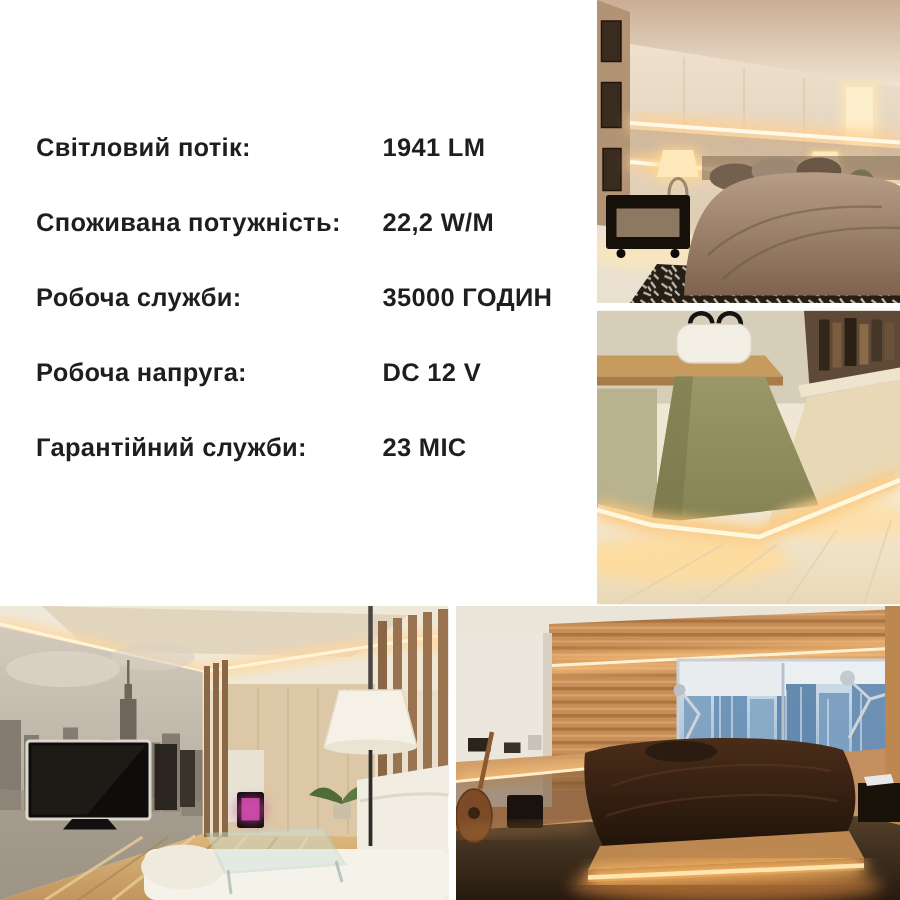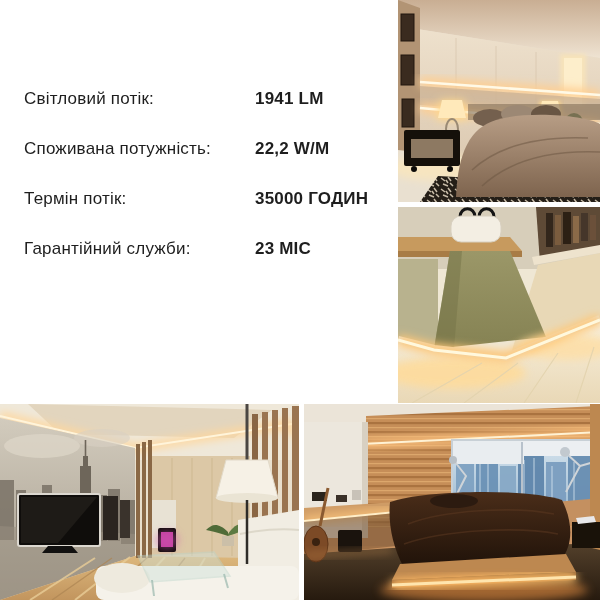--- a/index.html
+++ b/index.html
@@ -3,21 +3,21 @@
 <meta charset="utf-8">
 <style>
   html,body{margin:0;padding:0;background:#ffffff;}
   body{width:600px;height:600px;overflow:hidden;font-family:"Liberation Sans",sans-serif;}
   .canvas{position:relative;width:600px;height:600px;background:#ffffff;overflow:hidden;}
 
   
   .specs{position:absolute;left:24px;top:88px;width:370px;}
   .spec-row{display:flex;align-items:baseline;line-height:22px;margin-bottom:28px;
             font-size:17px;color:#1e1e1e;letter-spacing:.2px;}
-  .spec-label{width:231px;flex:0 0 231px;font-weight:400;}
+  .spec-label{width:231px;flex:0 0 231px;font-weight:700;}
   .spec-value{font-weight:700;white-space:nowrap;}
 
   
   figure{margin:0;padding:0;position:absolute;overflow:hidden;}
   .photo-a{left:398px;top:0;width:202px;height:202px;}
   .photo-b{left:398px;top:207px;width:202px;height:196px;}
   .photo-c{left:0px;top:404px;width:299px;height:196px;}
   .photo-d{left:304px;top:404px;width:296px;height:196px;}
   figure svg{display:block;width:100%;height:100%;}
 </style>
@@ -29,22 +29,26 @@
   <section class="specs">
     <div class="spec-row">
       <span class="spec-label">Світловий потік:</span>
       <span class="spec-value">1941 LM</span>
     </div>
     <div class="spec-row">
       <span class="spec-label">Споживана потужність:</span>
       <span class="spec-value">22,2 W/M</span>
     </div>
     <div class="spec-row">
-      <span class="spec-label">Термін потік:</span>
+      <span class="spec-label">Робоча служби:</span>
       <span class="spec-value">35000 ГОДИН</span>
+    </div>
+    <div class="spec-row">
+      <span class="spec-label">Робоча напруга:</span>
+      <span class="spec-value">DC 12 V</span>
     </div>
     <div class="spec-row">
       <span class="spec-label">Гарантійний служби:</span>
       <span class="spec-value">23 МІС</span>
     </div>
   </section>
 
   <figure class="photo-a">
     <svg viewBox="0 0 202 202">
       <defs>

